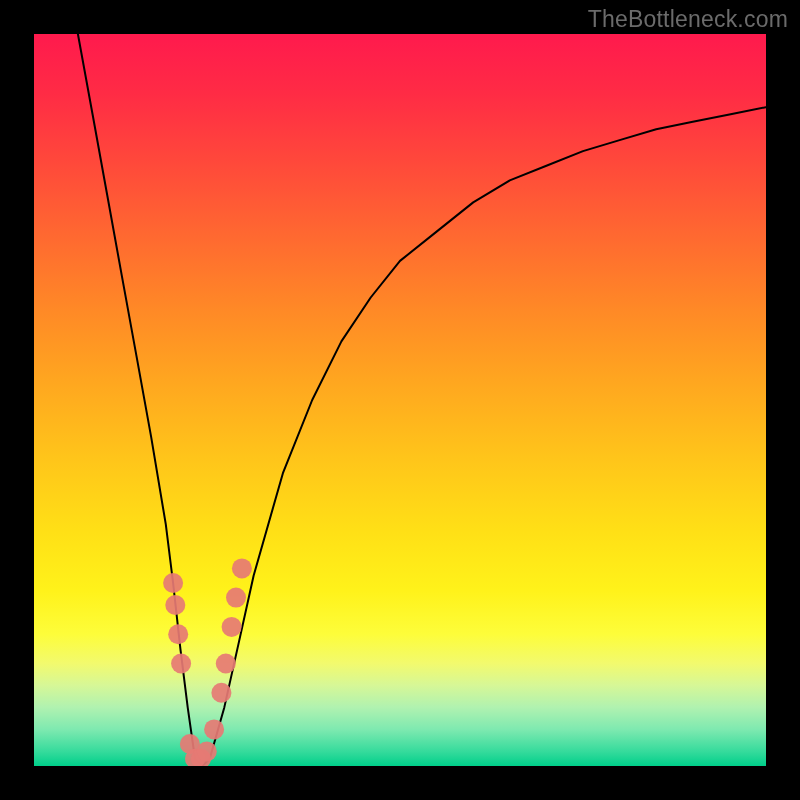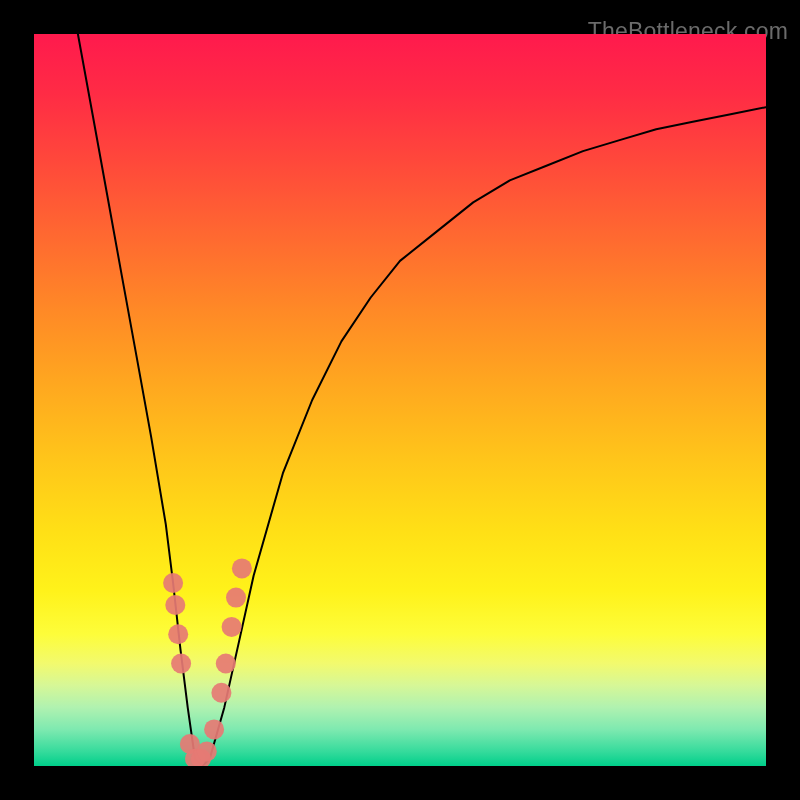--- a/index.html
+++ b/index.html
@@ -43,21 +43,21 @@
       #f2fa6e 86%,
       #d6f797 89%,
       #b0f2b0 92%,
       #7ee9b0 95%,
       #36db9c 98%,
       #00cf8a 100%
     );
   }
   .watermark {
     position: absolute;
-    top: 18px;
+    top: 6px;
     right: 12px;
     font-family: Arial, Helvetica, sans-serif;
     font-size: 23px;
     color: #6b6b6b;
     letter-spacing: 0.2px;
     user-select: none;
   }
   svg.curves {
     position: absolute;
     inset: 0;

